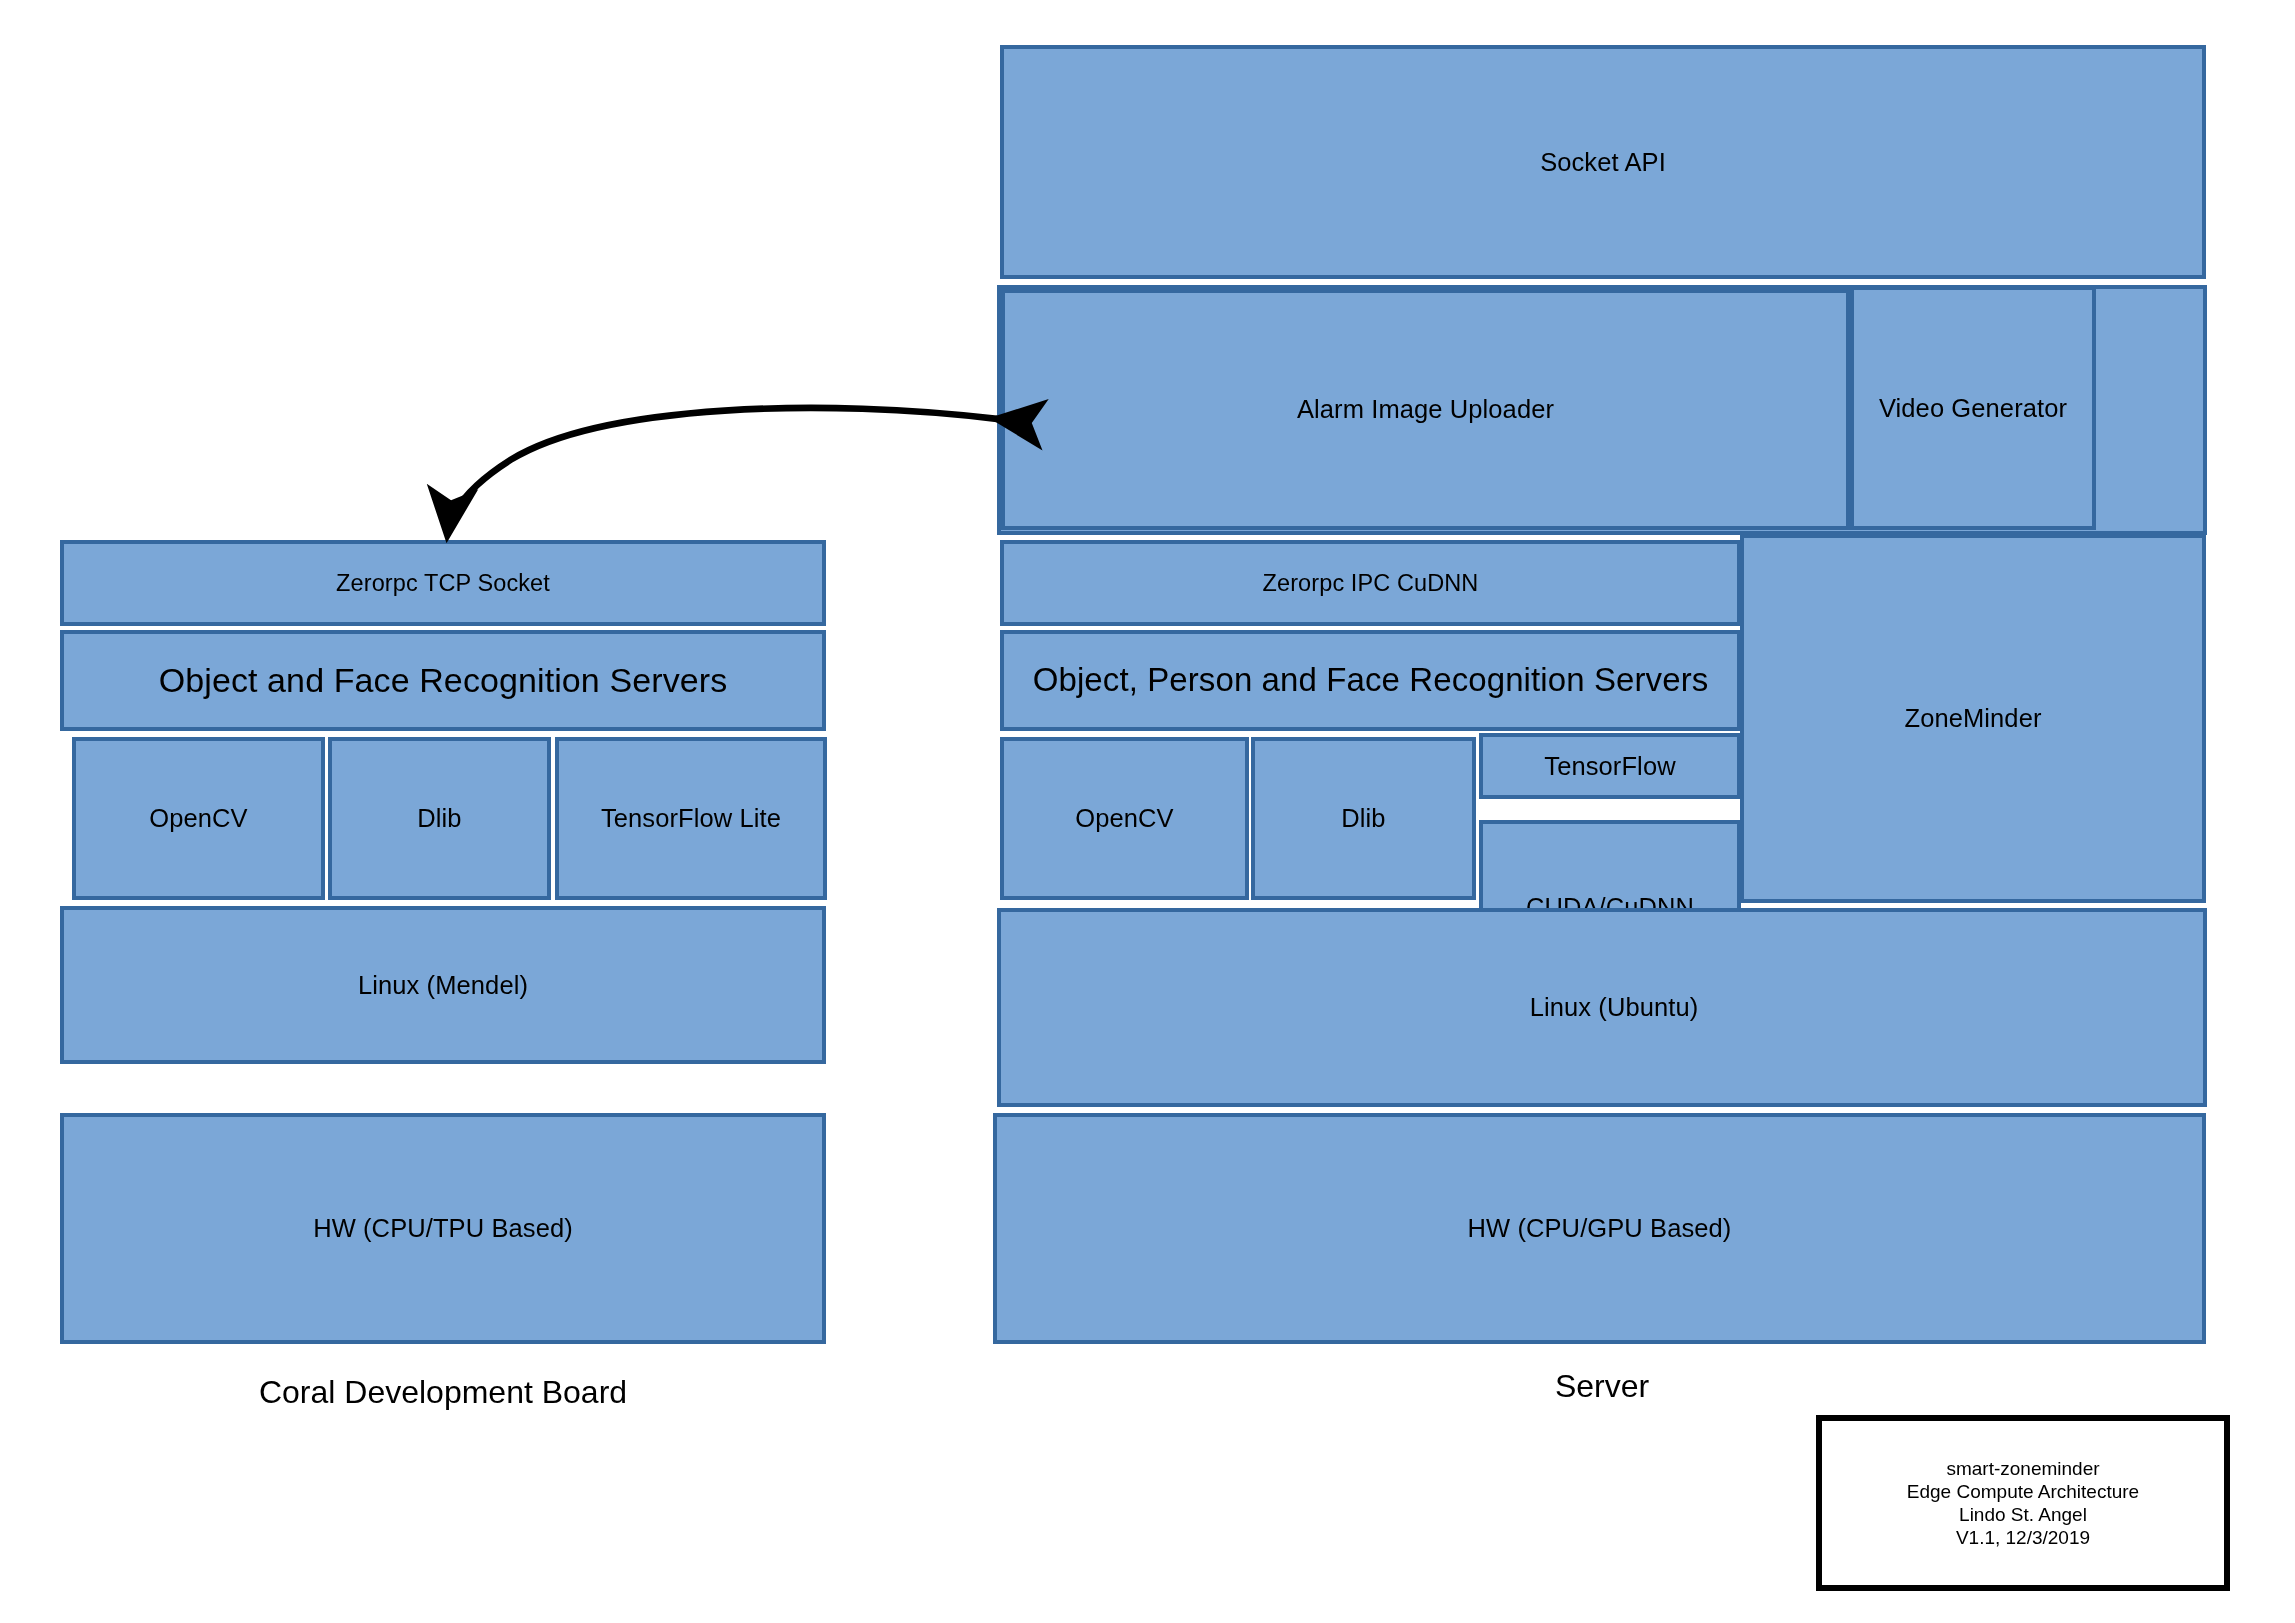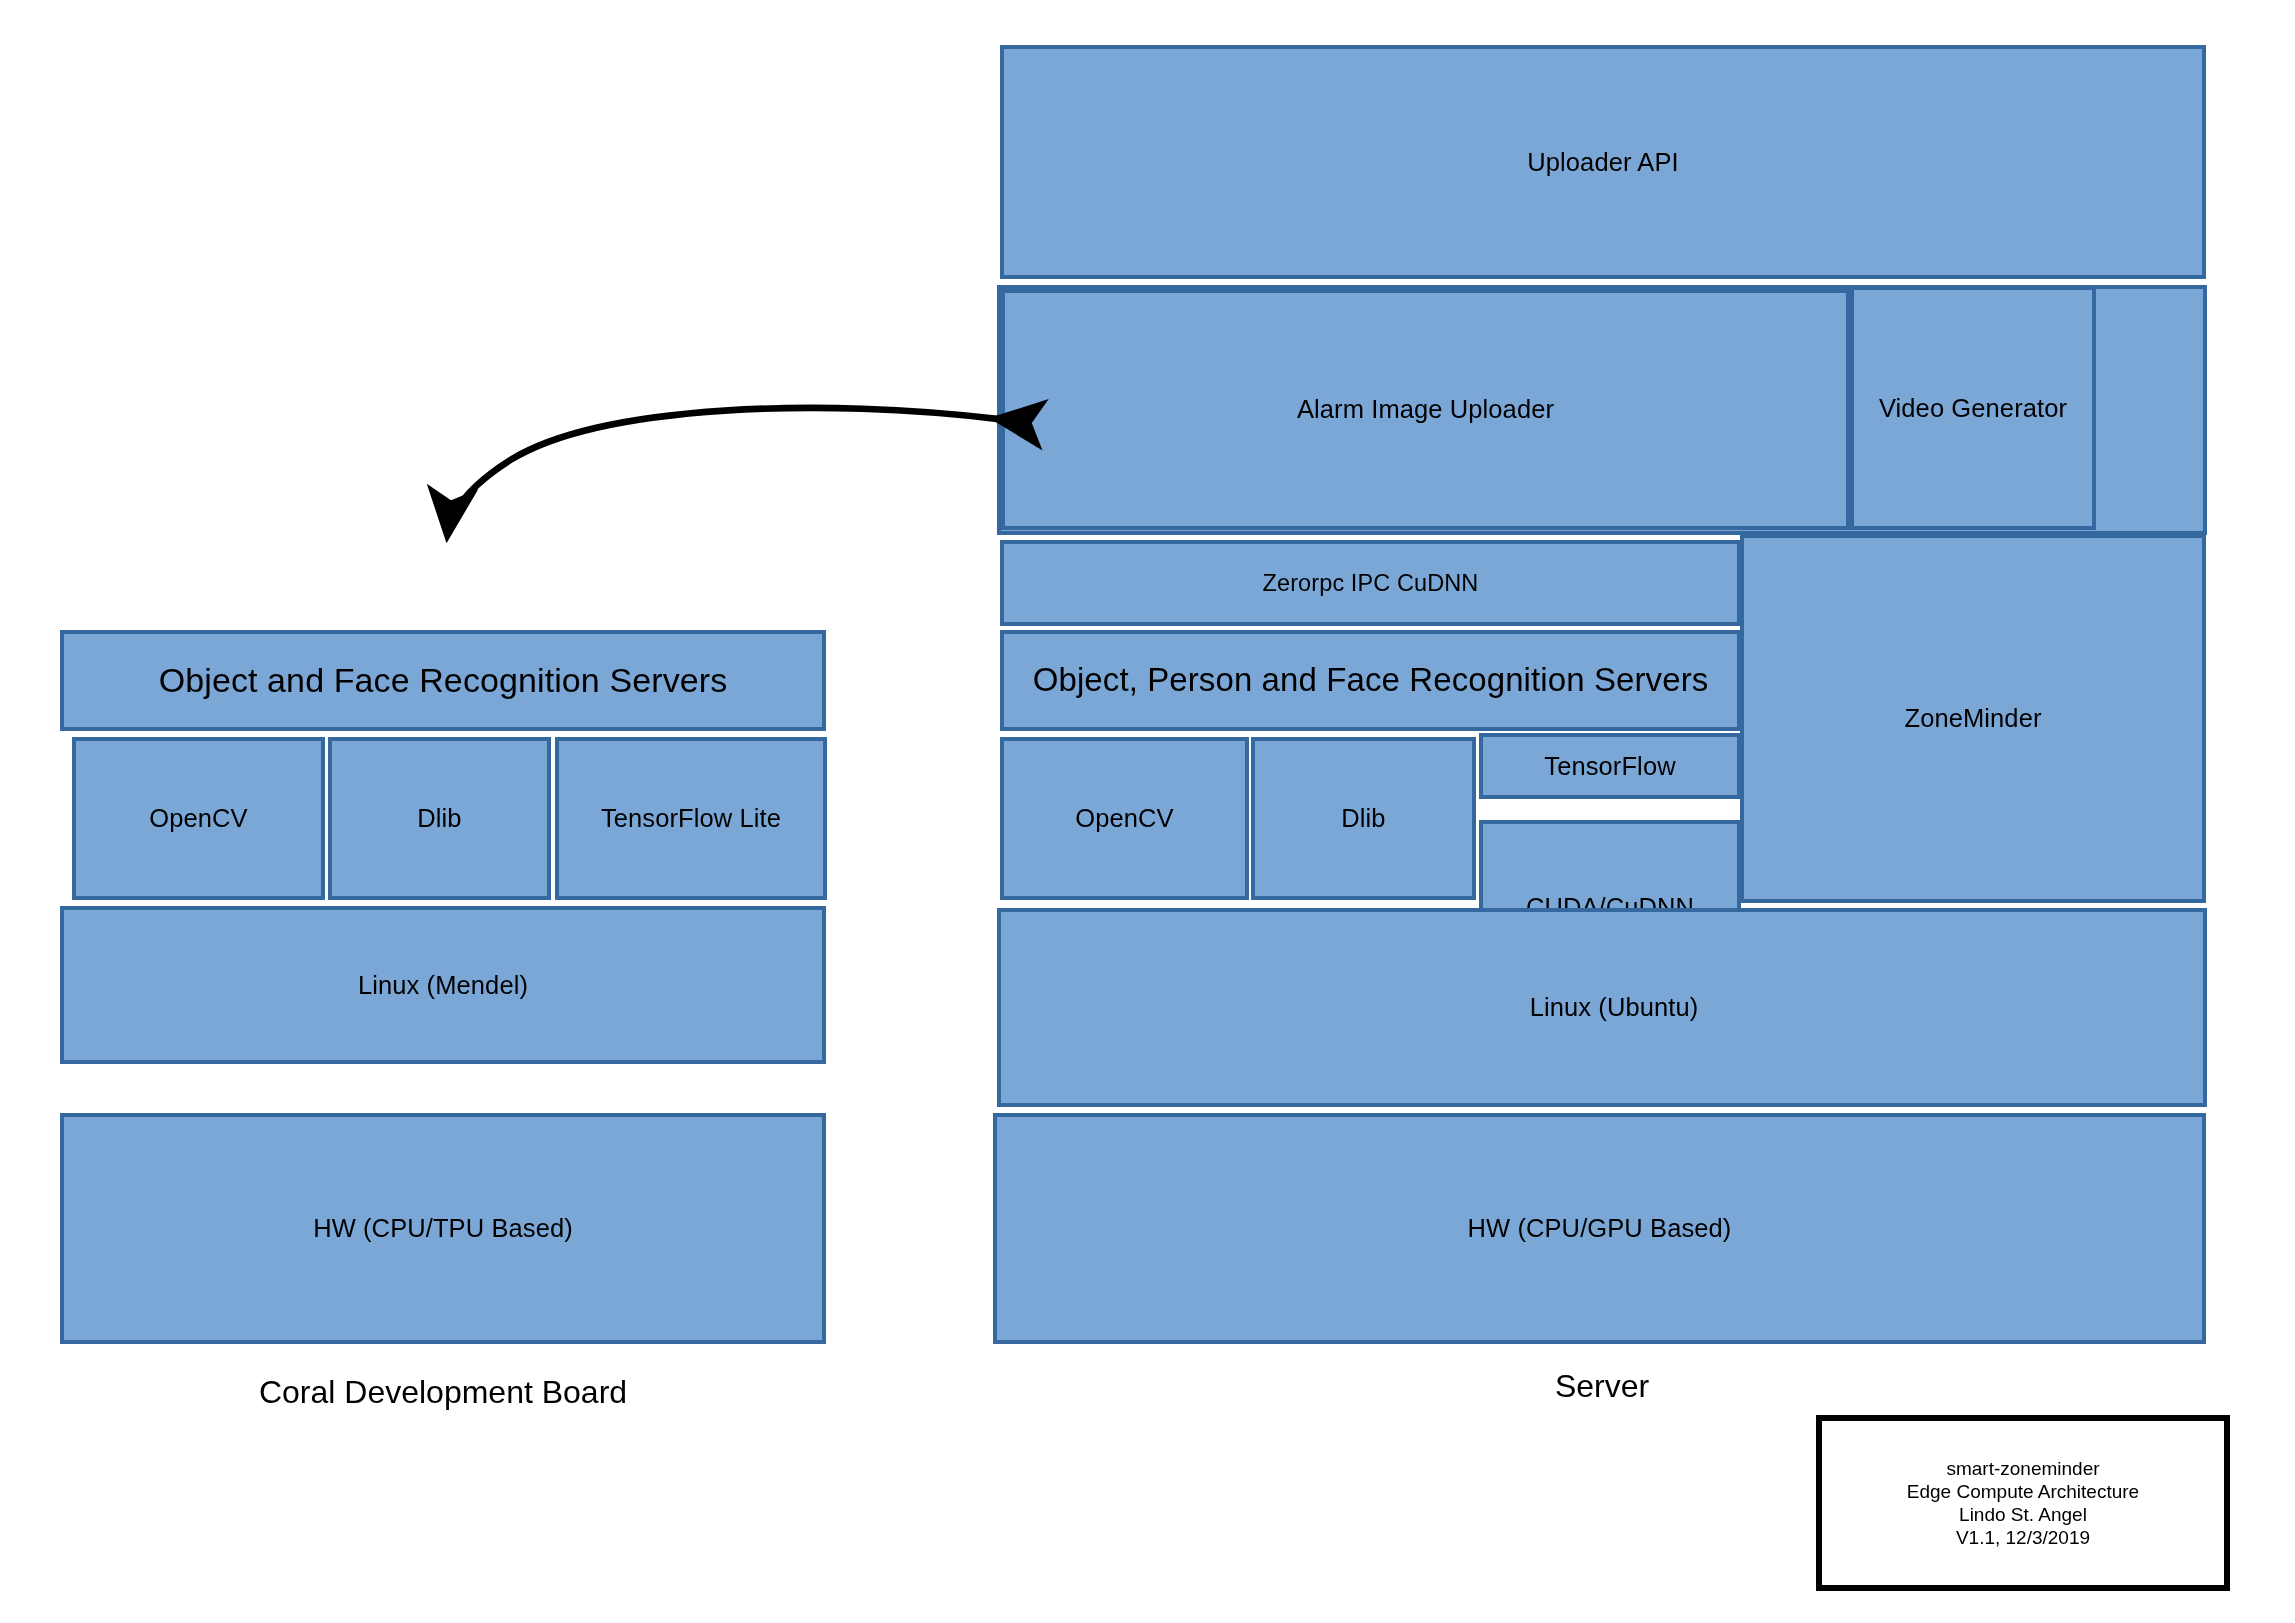--- a/index.html
+++ b/index.html
@@ -72,20 +72,23 @@
     width: 2295px;
     height: 1624px;
     pointer-events: none;
   }
 </style>
 </head>
 <body>
 
 <div id="canvas">
 
+  <div class="blk" style="left:60px; top:540px; width:766px; height:86px; font-size:23.5px;">
+    <span>Zerorpc TCP Socket</span>
+  </div>
 
   <div class="blk" style="left:60px; top:630px; width:766px; height:101px; font-size:34px;">
     <span>Object and Face Recognition Servers</span>
   </div>
 
   <div class="blk" style="left:72px; top:737px; width:253px; height:163px; font-size:25.5px;">
     <span>OpenCV</span>
   </div>
 
   <div class="blk" style="left:328px; top:737px; width:223px; height:163px; font-size:25.5px;">
@@ -100,21 +103,21 @@
     <span>Linux (Mendel)</span>
   </div>
 
   <div class="blk" style="left:60px; top:1113px; width:766px; height:231px; font-size:25.5px;">
     <span>HW (CPU/TPU Based)</span>
   </div>
 
   <div class="stack-label" style="left:60px; top:1374px; width:766px;">Coral Development Board</div>
 
   <div class="blk" style="left:1000px; top:45px; width:1206px; height:234px; font-size:25.5px;">
-    <span>Uploader API</span>
+    <span>Socket API</span>
   </div>
 
   <div class="blk" style="left:997px; top:285px; width:1210px; height:250px; display:block;"></div>
 
   <div class="blk" style="left:1001px; top:289px; width:849px; height:241px; font-size:25.5px;">
     <span>Alarm Image Uploader</span>
   </div>
 
   <div class="blk" style="left:1850px; top:286px; width:246px; height:244px; font-size:25.5px;">
     <span>Video Generator</span>

